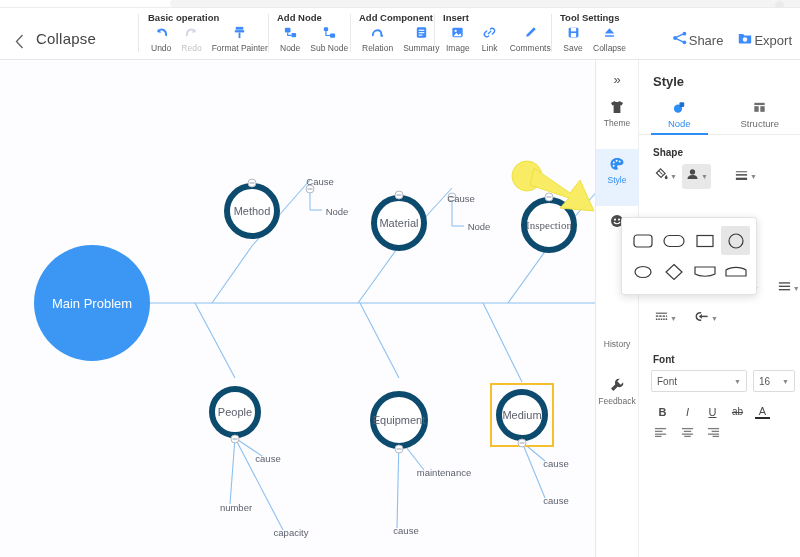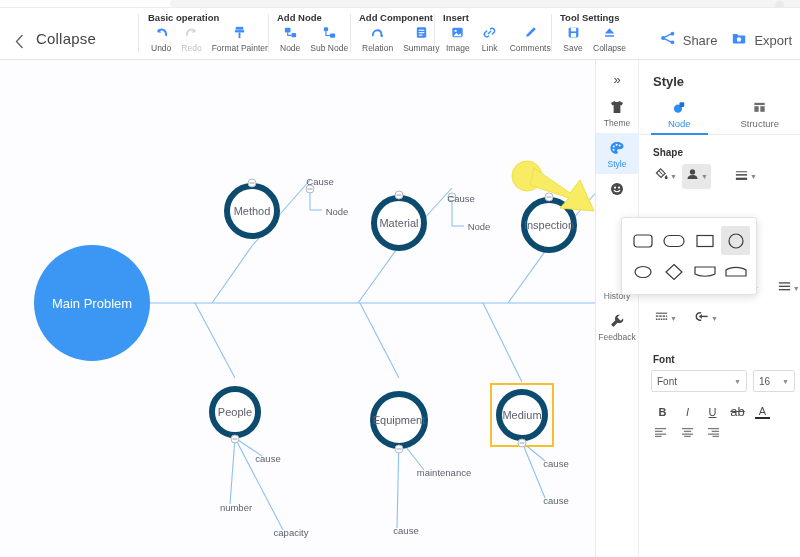--- a/index.html
+++ b/index.html
@@ -52,21 +52,21 @@
   }
   .titem .ico { height:17px; display:flex; align-items:center; justify-content:center; color:#3d8bff; }
   .titem .lbl { font-size:8.5px; color:#5a5a5a; margin-top:2px; white-space:nowrap; }
   .titem.disabled .ico { color:#cfd8e3; }
   .titem.disabled .lbl { color:#c4c4c4; }
   .gsep {
     position:absolute; top:6px; width:1px; height:38px; background:#e8e8e8;
   }
 
   .topright { position:absolute; right:8px; top:22px; display:flex; gap:14px; align-items:center;}
-  .tr-btn { display:flex; align-items:center; gap:7px; cursor:pointer; }
+  .tr-btn { display:flex; align-items:center; gap:1px; cursor:pointer; }
   .tr-btn .lbl { font-size:13px; color:#555; }
 
   
   .canvas {
     position:absolute; left:0; top:60px; width:800px; height:497px;
     background:#fdfdff; overflow:hidden;
   }
   .canvas svg { position:absolute; left:0; top:0; }
 
   .node-label {
@@ -111,21 +111,21 @@
   }
   .rail {
     width:43px; border-right:1px solid #eeeeee; background:#fff;
     display:flex; flex-direction:column; align-items:center; padding-top:6px;
   }
   .rail .expand {
     width:43px; height:26px; display:flex; align-items:center; justify-content:center;
     color:#555; font-size:13px; cursor:pointer;
   }
   .rail-item {
-    width:43px; padding:6px 0 5px; display:flex; flex-direction:column;
+    width:43px; padding:6px 0 21px; display:flex; flex-direction:column;
     align-items:center; cursor:pointer;
   }
   .rail-item .ico { height:18px; display:flex; align-items:center; justify-content:center; color:#4a4a4a; }
   .rail-item .lbl { font-size:8.5px; color:#6a6a6a; margin-top:2px; }
   .rail-item.active { background:#e8f2fe; }
   .rail-item.active .ico { color:#2f8ef4; }
   .rail-item.active .lbl { color:#2f8ef4; }
 
   .rbody { flex:1; position:relative; }
   .rtitle { font-size:13px; color:#333; font-weight:bold; padding:14px 0 0 14px; }
@@ -409,21 +409,21 @@
 
         <line x1="522" y1="382" x2="545" y2="401"></line>
         <line x1="522" y1="382" x2="545" y2="438"></line>
       </g>
     </svg>
 
     <div class="main-problem" style="left:92px; top:243px;">Main Problem</div>
 
     <div class="node-circle" style="left:252px; top:151px; width:56px; height:56px;">Method</div>
     <div class="node-circle" style="left:399px; top:163px; width:56px; height:56px;">Material</div>
-    <div class="node-circle" style="left:549px; top:165px; width:56px; height:56px;">Inspection</div>
+    <div class="node-circle" style="left:549px; top:165px; width:56px; height:56px;font-family:Liberation Serif, serif;">Inspection</div>
 
     <div class="node-circle" style="left:399px; top:360px; width:58px; height:58px;">Equipment</div>
     <div class="node-circle" style="left:235px; top:352px; width:52px; height:52px;">People</div>
     <div class="node-circle" style="left:522px; top:355px; width:52px; height:52px;">Medium</div>
     <div class="sel-box" style="left:522px; top:355px; width:64px; height:64px;"></div>
 
     <div class="collapse-dot" style="left:252px; top:123px;"></div>
     <div class="collapse-dot" style="left:399px; top:135px;"></div>
     <div class="collapse-dot" style="left:549px; top:137px;"></div>
     <div class="collapse-dot" style="left:310px; top:129px;"></div>
@@ -708,21 +708,21 @@
         <div class="fselect narrow">
           <span>16</span>
           <span class="caret">▼</span>
         </div>
       </div>
 
       <div class="fmt-row" style="position:absolute; left:0; top:335px;">
         <div class="fmt-btn" style="font-weight:bold;">B</div>
         <div class="fmt-btn" style="font-style:italic;">I</div>
         <div class="fmt-btn" style="text-decoration:underline;">U</div>
-        <div class="fmt-btn" style="font-size:13px;text-decoration:line-through;">ab</div>
+        <div class="fmt-btn" style="font-size:10px;text-decoration:line-through;">ab</div>
         <div class="fmt-btn" style="border-bottom:2px solid #2b2b2b;">A</div>
       </div>
 
       <div class="align-row" style="position:absolute; left:0; top:357px;">
         <div>
           <svg width="13" height="11" viewBox="0 0 14 11">
               <rect x="0" y="0.6" width="12" height="1.4" fill="#7d7d7d"></rect>
               <rect x="0" y="3.6" width="8" height="1.4" fill="#7d7d7d"></rect>
               <rect x="0" y="6.6" width="12" height="1.4" fill="#7d7d7d"></rect>
               <rect x="0" y="9" width="7" height="1.4" fill="#7d7d7d"></rect>

